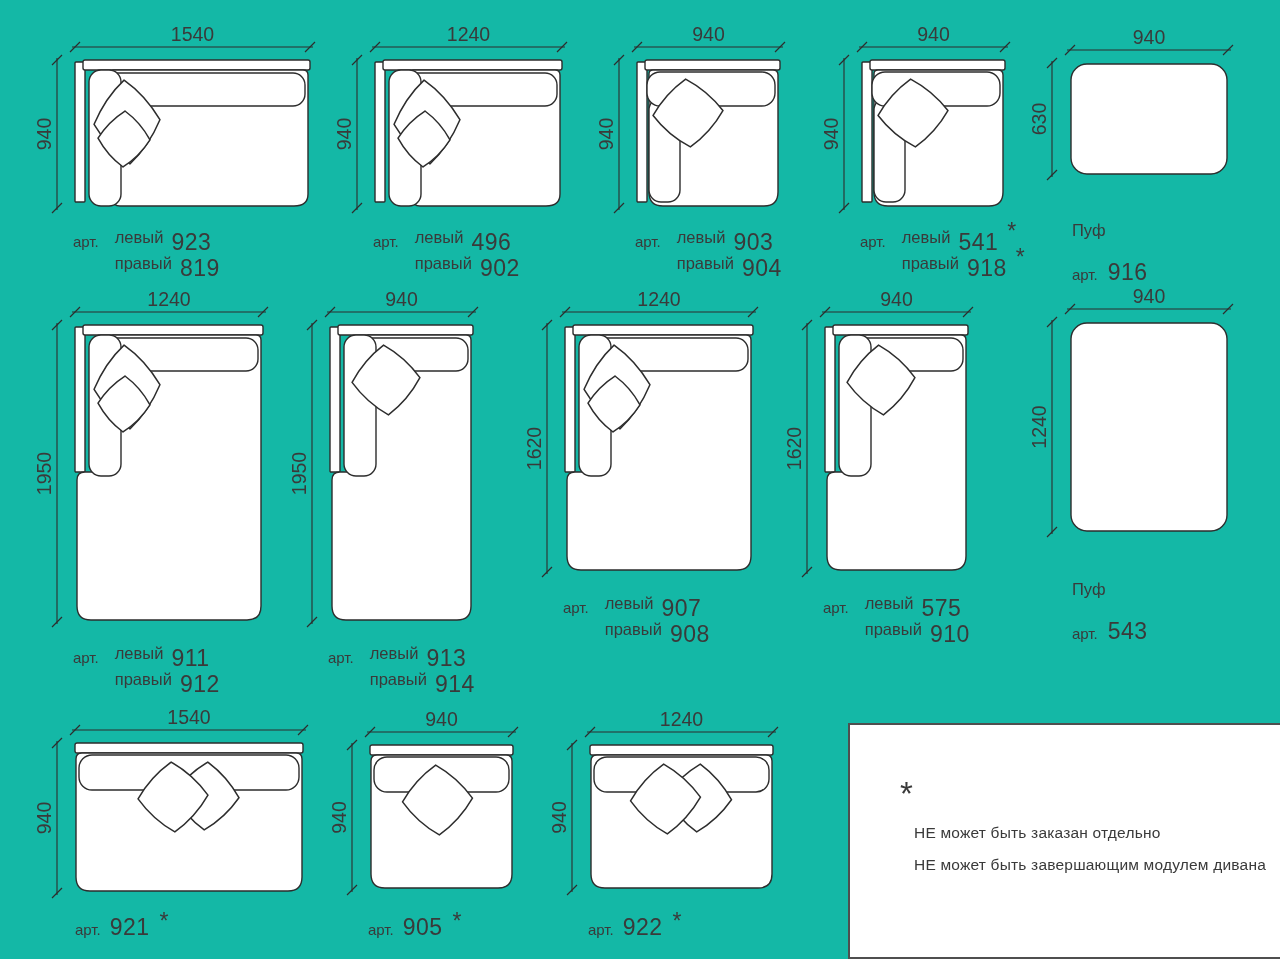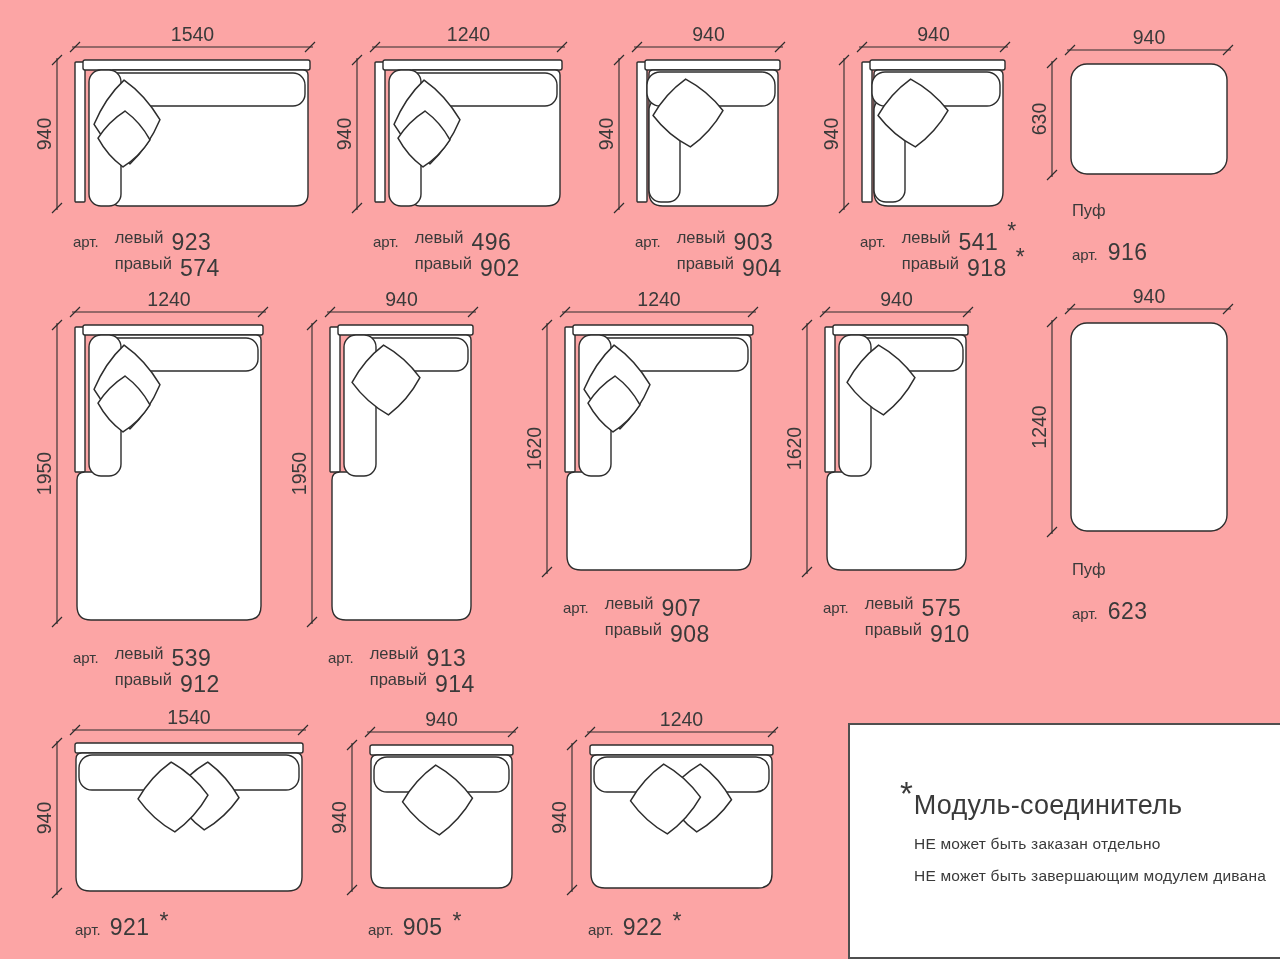--- a/index.html
+++ b/index.html
@@ -1,30 +1,30 @@
 <!DOCTYPE html>
 <html><head>
 <meta charset="utf-8">
 <style>
   html,body{margin:0;padding:0;background:#ffffff;}
   body{width:1280px;height:959px;font-family:"Liberation Sans",sans-serif;}
-  #canvas{position:relative;width:1280px;height:959px;background:#fca5a5;overflow:hidden;color:#3c3c3c;}
+  #canvas{position:relative;width:1280px;height:959px;background:#14b8a6;overflow:hidden;color:#3c3c3c;}
   svg.mod{position:absolute;overflow:visible;}
   svg.mod text{font-family:"Liberation Sans",sans-serif;font-weight:300;fill:#3a3a3a;}
 
   .caption{position:absolute;display:flex;gap:16px;color:#3a3a3a;}
   .caption .art{font-size:15px;}
   .caption.pair .art{margin-top:9px;}
   .vrow{display:flex;align-items:center;gap:8px;height:26px;}
   .side{font-size:16.5px;}
   .num{font-size:23px;font-weight:300;letter-spacing:.5px;margin-top:11px;}
   .star{font-size:23px;position:relative;top:-6px;margin-left:1px;}
   .caption.single{align-items:baseline;gap:9px;}
   .caption.poufcap{display:block;}
-  .pouf-name{font-size:16.5px;margin-bottom:8px;}
+  .pouf-name{font-size:16.5px;margin-bottom:8px;margin-top:20px;}
   .artrow{display:flex;align-items:baseline;gap:10px;}
 
   #note-box{position:absolute;left:848px;top:723px;width:434px;height:236px;box-sizing:border-box;
     border-left:2px solid #4f4f4f;border-top:2px solid #4f4f4f;border-bottom:2px solid #4f4f4f;background:#fff;}
   #note-content{padding:52px 0 0 50px;color:#3a3a3a;}
   .note-title-row{display:flex;align-items:flex-start;}
   #note-asterisk{font-size:33px;line-height:1;font-weight:300;}
   #note-title{font-size:27px;font-weight:300;margin-top:13px;margin-left:1px;letter-spacing:.2px;}
   .note-line{font-size:15.5px;margin-top:14px;margin-left:14px;letter-spacing:.2px;}
 </style>
@@ -51,21 +51,21 @@
       <div class="caption pair" style="left: 73px; top: 224px;">
         <span class="art">арт.</span>
         <div>
           <div class="vrow">
             <span class="side">левый</span>
             <span class="num">923</span>
             <span class="star"></span>
           </div>
           <div class="vrow">
             <span class="side">правый</span>
-            <span class="num">574</span>
+            <span class="num">819</span>
             <span class="star"></span>
           </div>
         </div>
       </div>
       <svg class="mod" width="249" height="202" viewBox="-52 -46 249 202" style="left: 323px; top: 14px;">
         <path d="M -3 -13 L 190 -13" stroke="#2d2d2d" stroke-width="1.1" fill="none"></path>
         <path d="M -5 -8 L 5 -18 M 182 -8 L 192 -18" stroke="#2d2d2d" stroke-width="1.2" fill="none"></path>
         <text x="93.5" y="-19" text-anchor="middle" font-size="19.5">1240</text>
         <path d="M -18 -2 L -18 150" stroke="#2d2d2d" stroke-width="1.1" fill="none"></path>
         <path d="M -23 5 L -13 -5 M -23 153 L -13 143" stroke="#2d2d2d" stroke-width="1.2" fill="none"></path>
@@ -180,21 +180,21 @@
         <rect x="30" y="13" width="153" height="33" rx="12" fill="#ffffff" stroke="#2d2d2d" stroke-width="1.4"></rect>
         <rect x="14" y="10" width="32" height="141" rx="12" fill="#ffffff" stroke="#2d2d2d" stroke-width="1.4"></rect>
         <path d="M 52 20 Q 72.1 36.4 85 62 Q 72.1 87.6 52 104 Q 31.9 87.6 19 62 Q 31.9 36.4 52 20 Z" fill="#ffffff" stroke="#2d2d2d" stroke-width="1.5" transform="rotate(-4 52 62)"></path>
         <path d="M 49 51 Q 64.9 61.9 75 79 Q 64.9 96.1 49 107 Q 33.1 96.1 23 79 Q 33.1 61.9 49 51 Z" fill="#ffffff" stroke="#2d2d2d" stroke-width="1.5" transform="rotate(2 49 79)"></path>
       </svg>
       <div class="caption pair" style="left: 73px; top: 640px;">
         <span class="art">арт.</span>
         <div>
           <div class="vrow">
             <span class="side">левый</span>
-            <span class="num">539</span>
+            <span class="num">911</span>
             <span class="star"></span>
           </div>
           <div class="vrow">
             <span class="side">правый</span>
             <span class="num">912</span>
             <span class="star"></span>
           </div>
         </div>
       </div>
       <svg class="mod" width="205" height="351" viewBox="-52 -46 205 351" style="left: 278px; top: 279px;">
@@ -291,21 +291,21 @@
         <text x="79" y="-19" text-anchor="middle" font-size="19.5">940</text>
         <path d="M -18 -2 L -18 212" stroke="#2d2d2d" stroke-width="1.1" fill="none"></path>
         <path d="M -23 5 L -13 -5 M -23 215 L -13 205" stroke="#2d2d2d" stroke-width="1.2" fill="none"></path>
         <text transform="rotate(-90)" x="-105" y="-24" text-anchor="middle" font-size="19.5">1240</text>
         <rect x="1" y="1" width="156" height="208" rx="16" fill="#ffffff" stroke="#2d2d2d" stroke-width="1.4"></rect>
       </svg>
       <div class="caption poufcap" style="left: 1072px; top: 560px;">
         <div class="pouf-name">Пуф</div>
         <div class="artrow">
           <span class="art">арт.</span>
-          <span class="num">623</span>
+          <span class="num">543</span>
         </div>
       </div>
       <svg class="mod" width="290" height="204" viewBox="-52 -46 290 204" style="left: 23px; top: 697px;">
         <path d="M -3 -13 L 231 -13" stroke="#2d2d2d" stroke-width="1.1" fill="none"></path>
         <path d="M -5 -8 L 5 -18 M 223 -8 L 233 -18" stroke="#2d2d2d" stroke-width="1.2" fill="none"></path>
         <text x="114" y="-19" text-anchor="middle" font-size="19.5">1540</text>
         <path d="M -18 -2 L -18 152" stroke="#2d2d2d" stroke-width="1.1" fill="none"></path>
         <path d="M -23 5 L -13 -5 M -23 155 L -13 145" stroke="#2d2d2d" stroke-width="1.2" fill="none"></path>
         <text transform="rotate(-90)" x="-75" y="-24" text-anchor="middle" font-size="19.5">940</text>
         <rect x="0" y="0" width="228" height="10" rx="2" fill="#ffffff" stroke="#2d2d2d" stroke-width="1.4"></rect>
@@ -353,19 +353,18 @@
         <span class="art">арт.</span>
         <span class="num">922</span>
         <span class="star">*</span>
       </div>
     </div>
 
   <div id="note-box">
     <div id="note-content">
       <div class="note-title-row">
         <span id="note-asterisk">*</span>
-        <span id="note-title">Модуль-соединитель</span>
       </div>
       <div class="note-line">НЕ может быть заказан отдельно</div>
       <div class="note-line">НЕ может быть завершающим модулем дивана</div>
     </div>
   </div>
 </div>
 
 </body></html>

